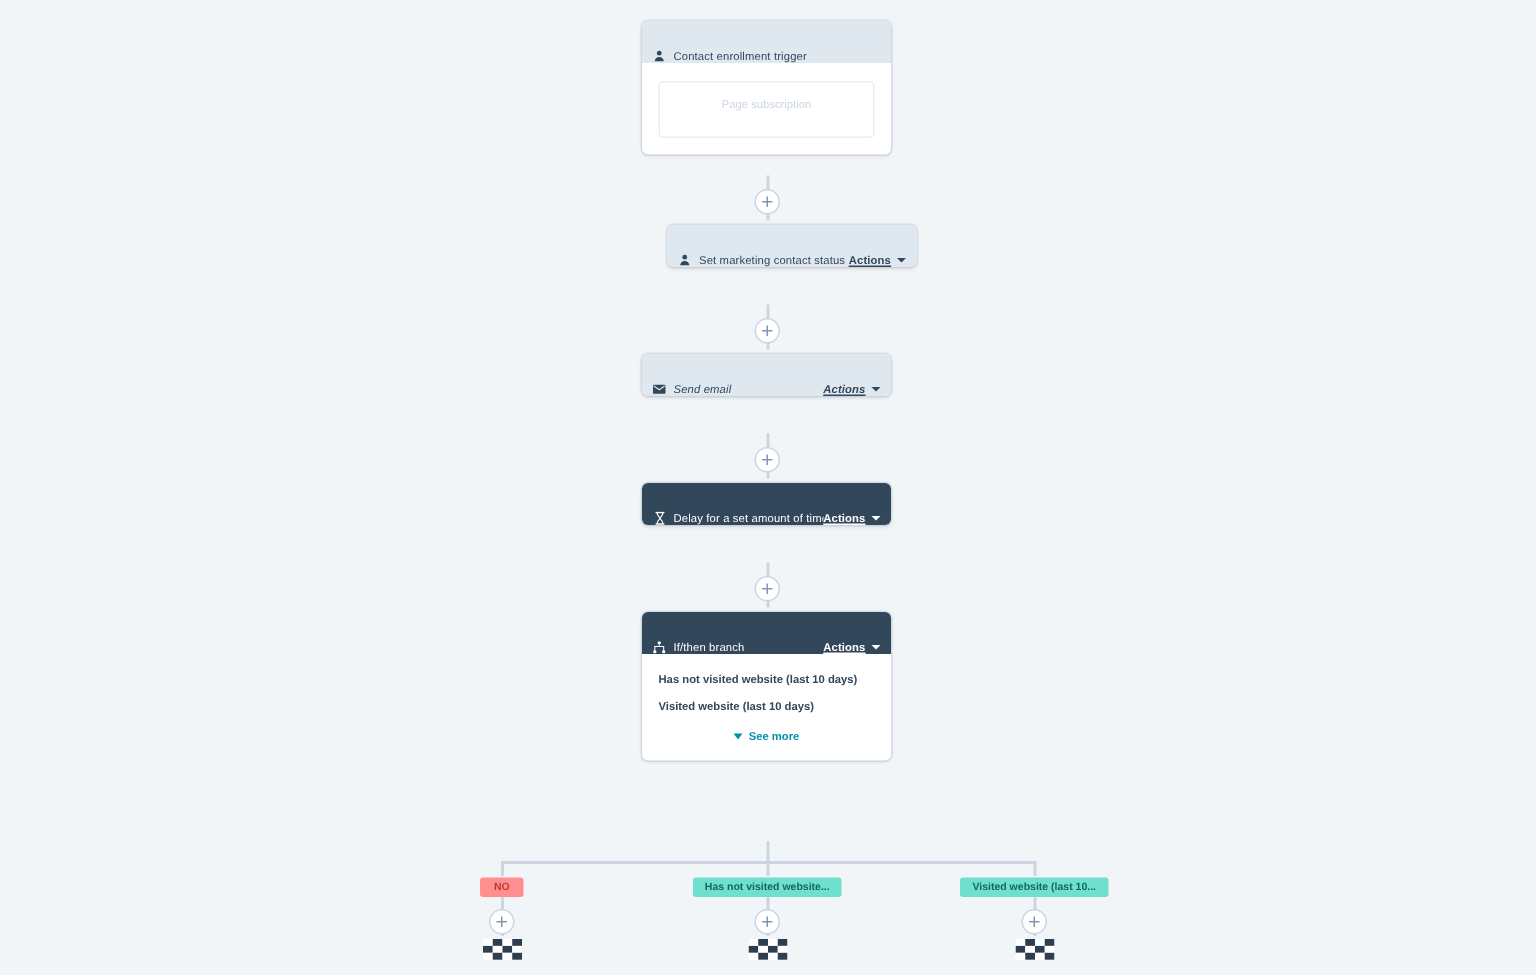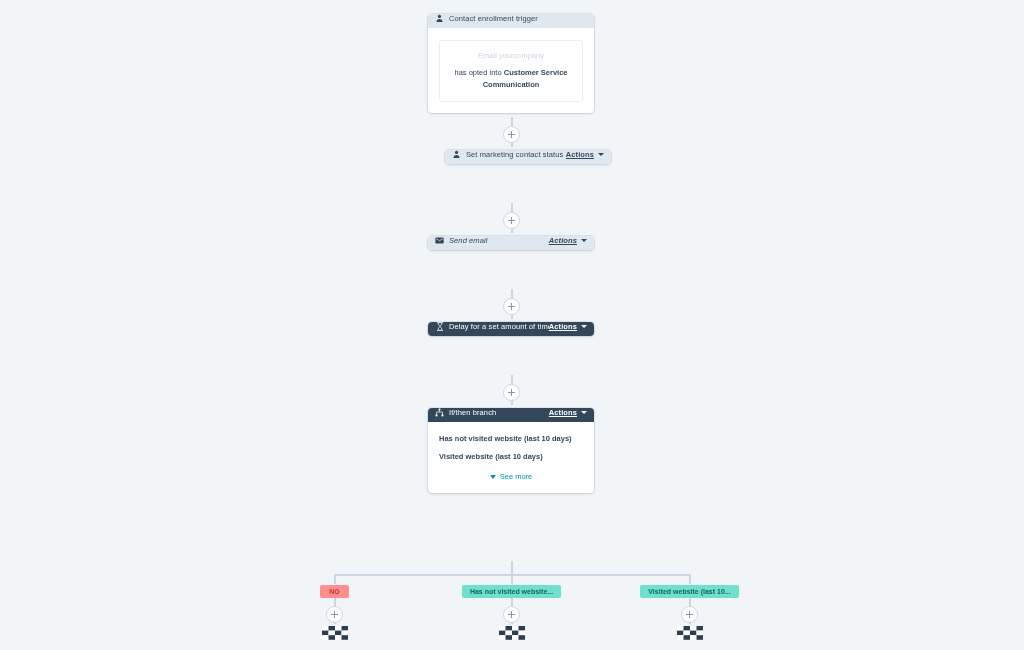--- a/index.html
+++ b/index.html
@@ -61,23 +61,23 @@
   .card {
     position: absolute;
     width: 166px;
     background: #ffffff;
     border-radius: 4px;
     box-shadow: 0 1px 3px rgba(0,0,0,0.10), 0 0 0 1px rgba(203,214,226,0.55);
     overflow: hidden;
     z-index: 4;
   }
   .card-header {
-    height: 14px;
+    height: 28px;
     display: flex;
-    align-items: flex-start;
+    align-items: flex-end;
     padding: 0 7px;
     font-size: 7.5px;
     letter-spacing: 0.1px;
     box-sizing: border-box;
   }
   .card-header.light {
     background: #dfe7ef;
     color: #33475b;
   }
   .card-header.dark {
@@ -168,21 +168,21 @@
     margin: 9px 1px 0 1px;
   }
   .see-more {
     display: flex;
     align-items: center;
     justify-content: center;
     gap: 4px;
     margin-top: 11px;
     color: #0091ae;
     font-size: 7.5px;
-    font-weight: normal;
+    font-weight: bold;
     cursor: pointer;
   }
   .chev-down {
     width: 0; height: 0;
     border-left: 3px solid transparent;
     border-right: 3px solid transparent;
     border-top: 4px solid #0091ae;
   }
 
   .email-link {
@@ -282,25 +282,21 @@
       <span class="hdr-icon">
         <svg viewBox="0 0 16 16" width="9" height="9">
             <circle cx="8" cy="4.3" r="2.8" fill="#33475b"></circle>
             <path d="M2.6 14c0-3 2.4-5.2 5.4-5.2s5.4 2.2 5.4 5.2z" fill="#33475b"></path>
           </svg>
       </span>
       <span class="hdr-title">Contact enrollment trigger</span>
     </div>
     <div class="card-body">
       <div class="inner-box">
-        <div class="inner-title">Email yourcompany</div>
-        <div class="inner-text">
-          <span>has opted into </span><b>Customer Service</b><br>
-          <b>Communication</b>
-        </div>
+        <div class="inner-title">Page subscription</div>
       </div>
     </div>
   </div>
 
   <div class="card" style="left:421px; top:150px;margin-left:24px;">
     <div class="card-header light">
       <span class="hdr-icon">
         <svg viewBox="0 0 16 16" width="9" height="9">
             <circle cx="8" cy="4.3" r="2.8" fill="#33475b"></circle>
             <path d="M2.6 14c0-3 2.4-5.2 5.4-5.2s5.4 2.2 5.4 5.2z" fill="#33475b"></path>

